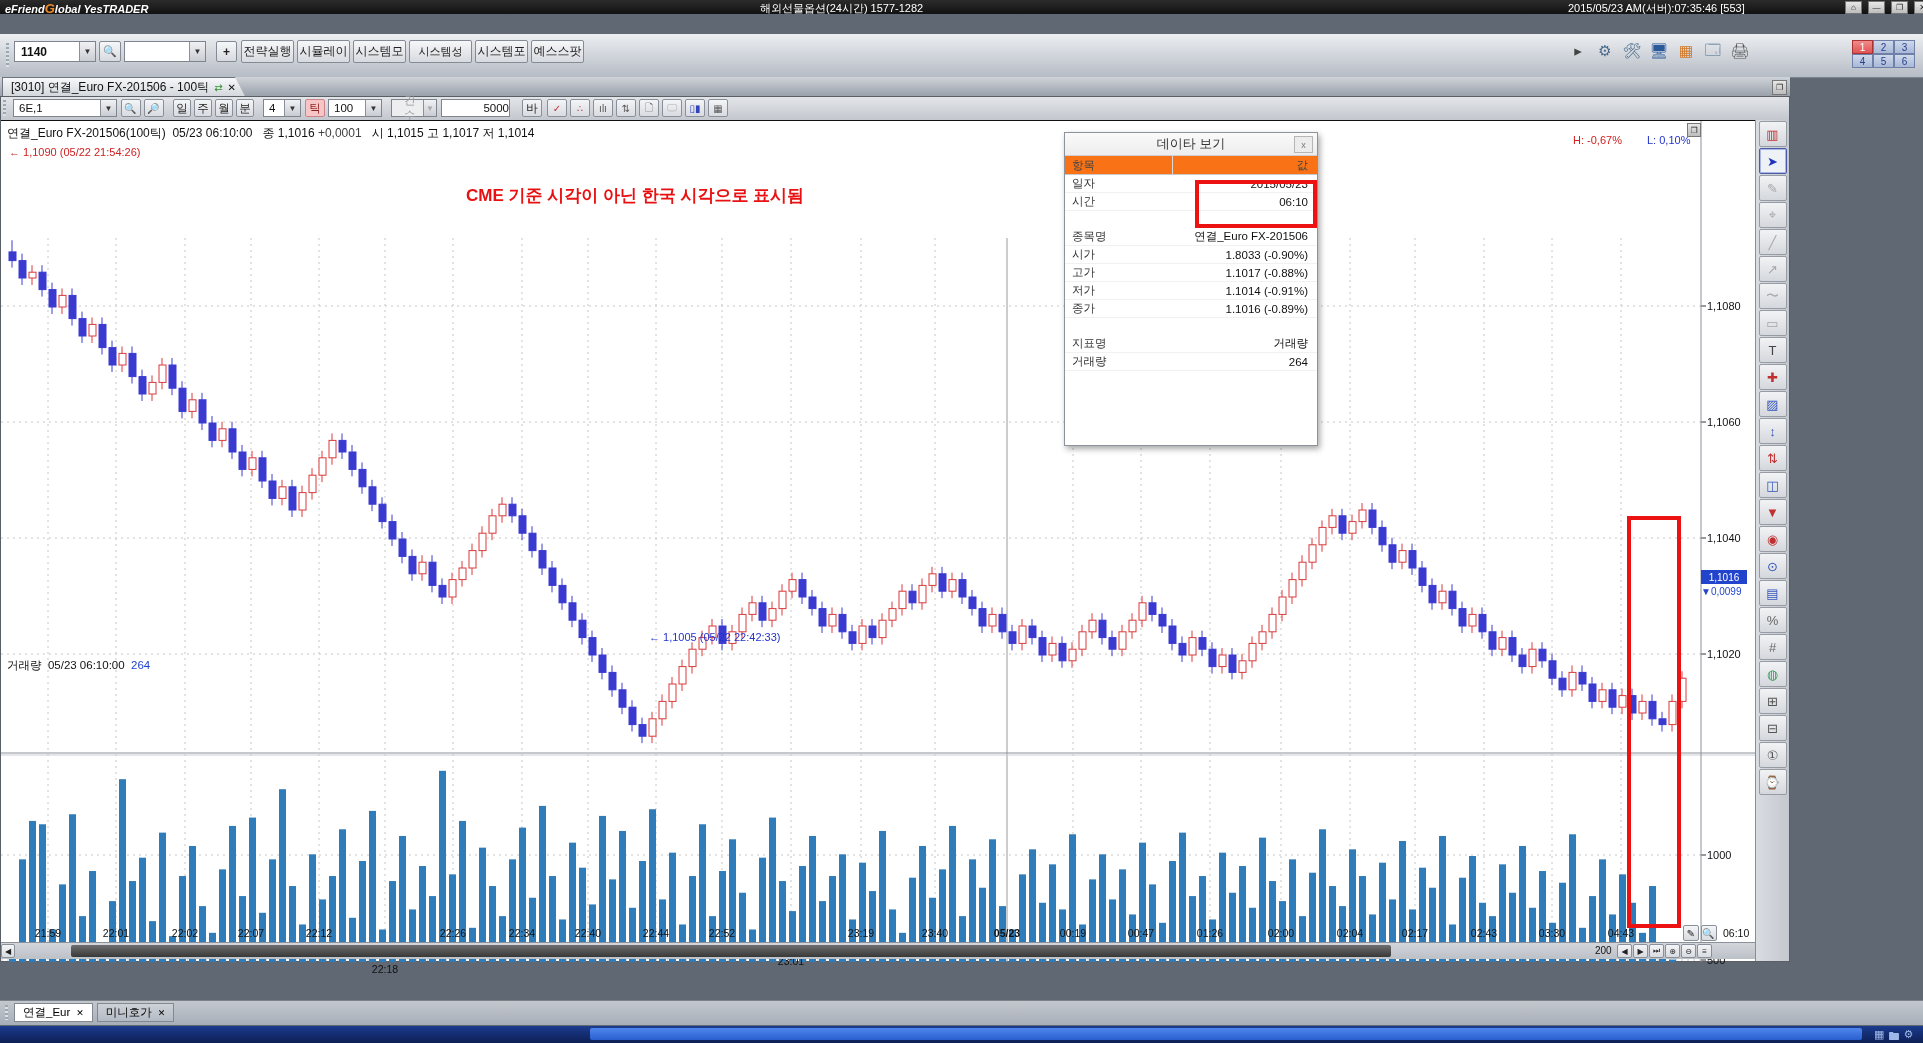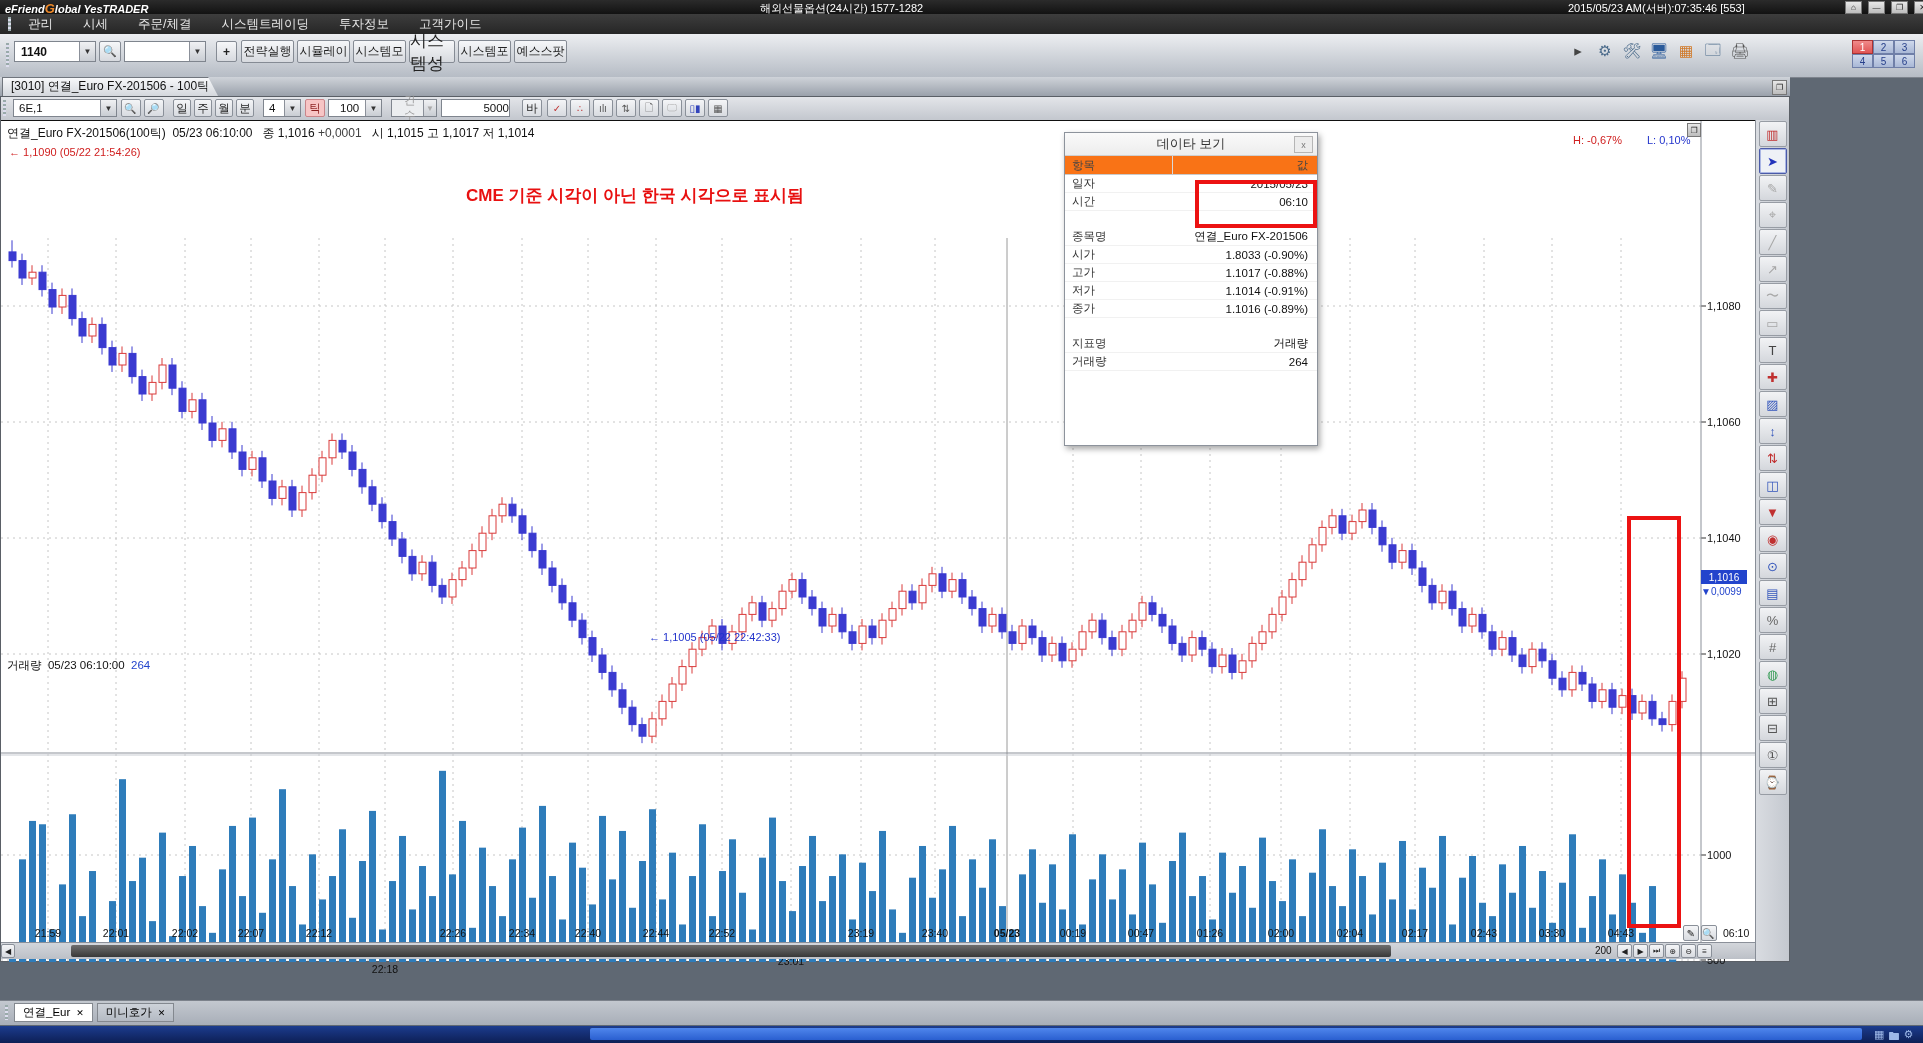--- a/index.html
+++ b/index.html
@@ -61,51 +61,40 @@
     <span class="abs nowrap" style="left:760px;top:1px;">해외선물옵션(24시간) 1577-1282</span>
     <span class="abs nowrap" style="left:1568px;top:1px;">2015/05/23  AM(서버):07:35:46 [553]</span>
     <span class="abs" id="titleIcons" style="left:1845px;top:1px;display:flex;gap:6px;">
         <div class="winbtn">⌂</div>
         <div class="winbtn">—</div>
         <div class="winbtn">❐</div>
         <div class="winbtn">✕</div>
       </span>
   </div>
 
-  <div class="abs menubar">
-    <div class="abs grip" style="left:8px;top:3px;height:14px;"></div>
-    <div class="abs" id="menuItems" style="left:28px;top:2px;display:flex;gap:30px;">
-        <div style="cursor: default;">관리</div>
-        <div style="cursor: default;">시세</div>
-        <div style="cursor: default;">주문/체결</div>
-        <div style="cursor: default;">시스템트레이딩</div>
-        <div style="cursor: default;">투자정보</div>
-        <div style="cursor: default;">고객가이드</div>
-      </div>
-  </div>
 
   <div class="abs toolbar">
     <div class="abs grip" style="left:6px;top:9px;height:24px;"></div>
     <div class="abs combo" style="left:14px;top:7px;width:82px;height:21px;padding-left:6px;font-weight:bold;">
       <span>1140</span>
         <span class="arr">▼</span>
     </div>
     <div class="abs b3d" style="left:99px;top:7px;width:22px;height:21px;">
       <span style="font-size:11px;">🔍</span>
     </div>
     <div class="abs combo" style="left:124px;top:7px;width:82px;height:21px;">
       <span></span>
         <span class="arr">▼</span>
     </div>
     <div class="abs b3d" style="left:216px;top:7px;width:21px;height:21px;font-weight:bold;">+</div>
     <div class="abs" id="toolbarButtons" style="left:241px;top:6px;display:flex;gap:3px;">
         <div class="b3d" style="width: 53px; height: 23px; font-size: 12px;">전략실행</div>
         <div class="b3d" style="width: 53px; height: 23px; font-size: 12px;">시뮬레이</div>
         <div class="b3d" style="width: 53px; height: 23px; font-size: 12px;">시스템모</div>
-        <div class="b3d" style="width: 46px; height: 23px; font-size: 17px;">시스템성</div>
+        <div class="b3d" style="width: 63px; height: 23px; font-size: 11px;">시스템성</div>
         <div class="b3d" style="width: 53px; height: 23px; font-size: 12px;">시스템포</div>
         <div class="b3d" style="width: 53px; height: 23px; font-size: 12px;">예스스팟</div>
       </div>
     <div class="abs" id="toolbarRightIcons" style="left:1566px;top:6px;display:flex;gap:3px;align-items:center;">
         <div class="toolico" style="color: rgb(68, 68, 68);">▸</div>
         <div class="toolico" style="color: rgb(74, 106, 138);">⚙</div>
         <div class="toolico" style="color: rgb(74, 106, 138);">🛠</div>
         <div class="toolico" style="color: rgb(42, 90, 154);">🖥</div>
         <div class="toolico" style="color: rgb(208, 120, 40);">▦</div>
         <div class="toolico" style="color: rgb(74, 106, 138);">🗔</div>
@@ -117,21 +106,21 @@
         <div class="numcell">3</div>
         <div class="numcell">4</div>
         <div class="numcell">5</div>
         <div class="numcell">6</div>
       </div>
   </div>
 
   <div class="abs tabrow">
     <div class="abs" style="left:2px;top:0;height:18px;padding:0 10px 4px 8px;display:flex;align-items:center;gap:5px;
          background:linear-gradient(#f7f8fa,#ccd0d6);border:1px solid #70757d;border-bottom:none;
-         clip-path:polygon(0 0,calc(100% - 12px) 0,100% 100%,0 100%);font-size:12px;color:#111;flex-direction:column;">
+         clip-path:polygon(0 0,calc(100% - 12px) 0,100% 100%,0 100%);font-size:12px;color:#111;">
       <span class="nowrap">[3010] 연결_Euro FX-201506 - 100틱</span>
       <span style="color:#2f8f2f;font-size:10px;">⇄</span>
       <span style="font-weight:bold;font-size:10px;">✕</span>
     </div>
     <div class="abs winbtn" style="left:1772px;top:3px;width:13px;height:13px;">❐</div>
   </div>
 
   <div class="abs chartwin">
 
     <div class="abs ctoolbar">
@@ -150,21 +139,21 @@
           <div class="sq" style="width: 18px; height: 18px;">일</div>
           <div class="sq" style="width: 18px; height: 18px;">주</div>
           <div class="sq" style="width: 18px; height: 18px;">월</div>
           <div class="sq" style="width: 18px; height: 18px;">분</div>
         </div>
       <div class="abs combo" style="left:262px;top:2px;width:38px;height:18px;padding-left:5px;font-size:11.5px;">
         <span>4</span>
           <span class="arr">▼</span>
       </div>
       <div class="abs sq" style="left:304px;top:2px;width:20px;height:18px;background:#f7c5c5;border-color:#c9858a;color:#8a1f1f;">틱</div>
-      <div class="abs combo" style="left:327px;top:2px;width:54px;height:18px;padding-left:11px;font-size:11.5px;">
+      <div class="abs combo" style="left:327px;top:2px;width:54px;height:18px;padding-left:5px;font-size:11.5px;">
         <span>100</span>
           <span class="arr">▼</span>
       </div>
       <div class="abs combo" style="left:390px;top:2px;width:46px;height:18px;padding-left:12px;font-size:11.5px;color:#999;background:#eceef0;">
         <span>건수</span>
           <span class="arr" style="color:#aaa;">▼</span>
       </div>
       <div class="abs combo" style="left:440px;top:2px;width:69px;height:18px;justify-content:flex-end;font-size:11.5px;">
           <span>5000</span>
         </div>

